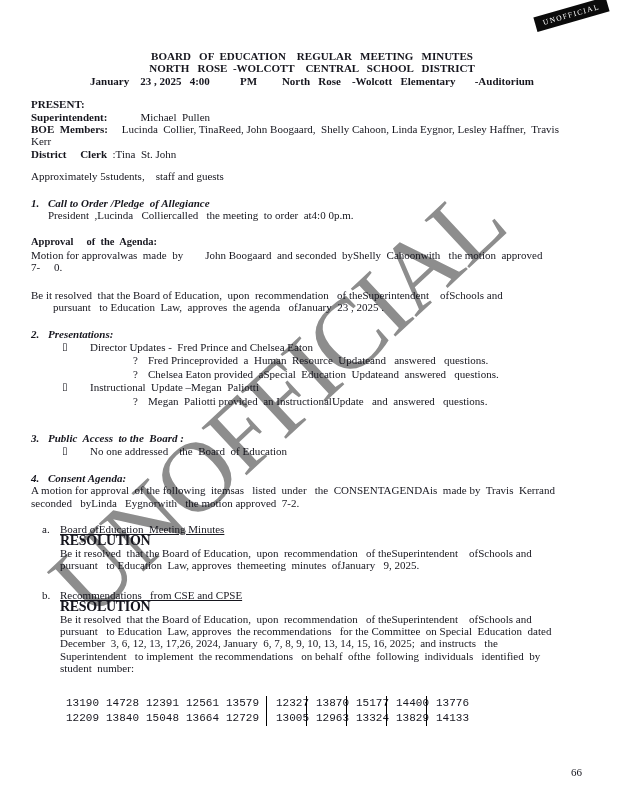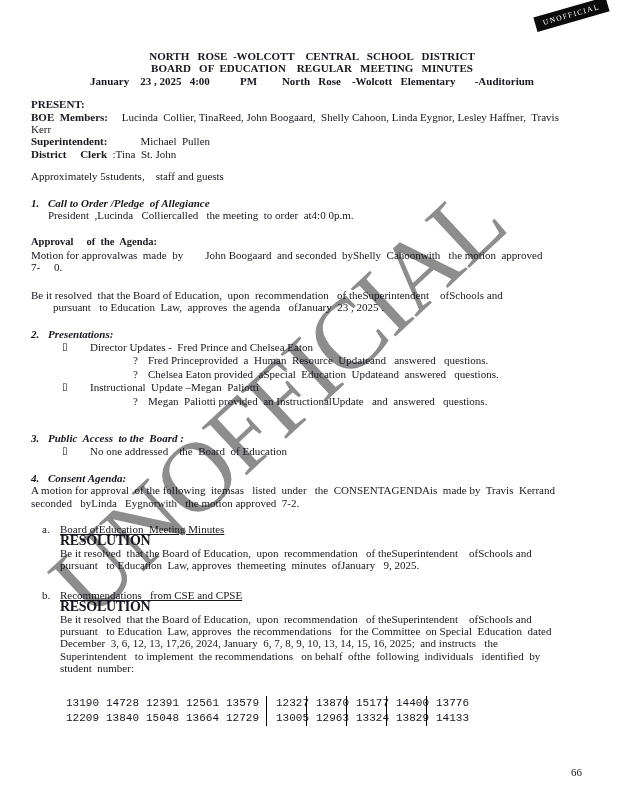--- a/index.html
+++ b/index.html
@@ -53,28 +53,28 @@
 <body>
 
 <div class="page">
 
   <div class="watermark" style="color: rgb(141, 141, 141);">UNOFFICIAL</div>
 
   <div class="badge">UNOFFICIAL</div>
 
   <div class="content">
 
+    <div class="doc-title center t">BOARD   OF  EDUCATION    REGULAR   MEETING   MINUTES</div>
     <div class="doc-title center t">NORTH   ROSE  -WOLCOTT    CENTRAL   SCHOOL   DISTRICT</div>
-    <div class="doc-title center t">BOARD   OF  EDUCATION    REGULAR   MEETING   MINUTES</div>
     <div class="doc-title center t">January    23 , 2025   4:00           PM         North   Rose    -Wolcott   Elementary       -Auditorium</div>
 
     <div class="present t b">PRESENT:</div>
+    <div class="t"><span class="b">Superintendent:</span><span>            Michael  Pullen</span></div>
     <div class="t"><span class="b">BOE  Members:</span><span>     Lucinda  Collier, TinaReed, John Boogaard,  Shelly Cahoon, Linda Eygnor, Lesley Haffner,  Travis
 Kerr</span></div>
-    <div class="t"><span class="b">Superintendent:</span><span>            Michael  Pullen</span></div>
     <div class="t"><span class="b">District     Clerk</span><span>  :Tina  St. John</span></div>
 
     <div class="attendance t">Approximately 5students,    staff and guests</div>
 
     <div class="sec">
       <span class="num">1.</span>
       <span class="sec-title">Call to Order /Pledge  of Allegiance</span>
     </div>
     <div class="indent1 t">President  ,Lucinda   Colliercalled   the meeting  to order  at4:0 0p.m.</div>
 

